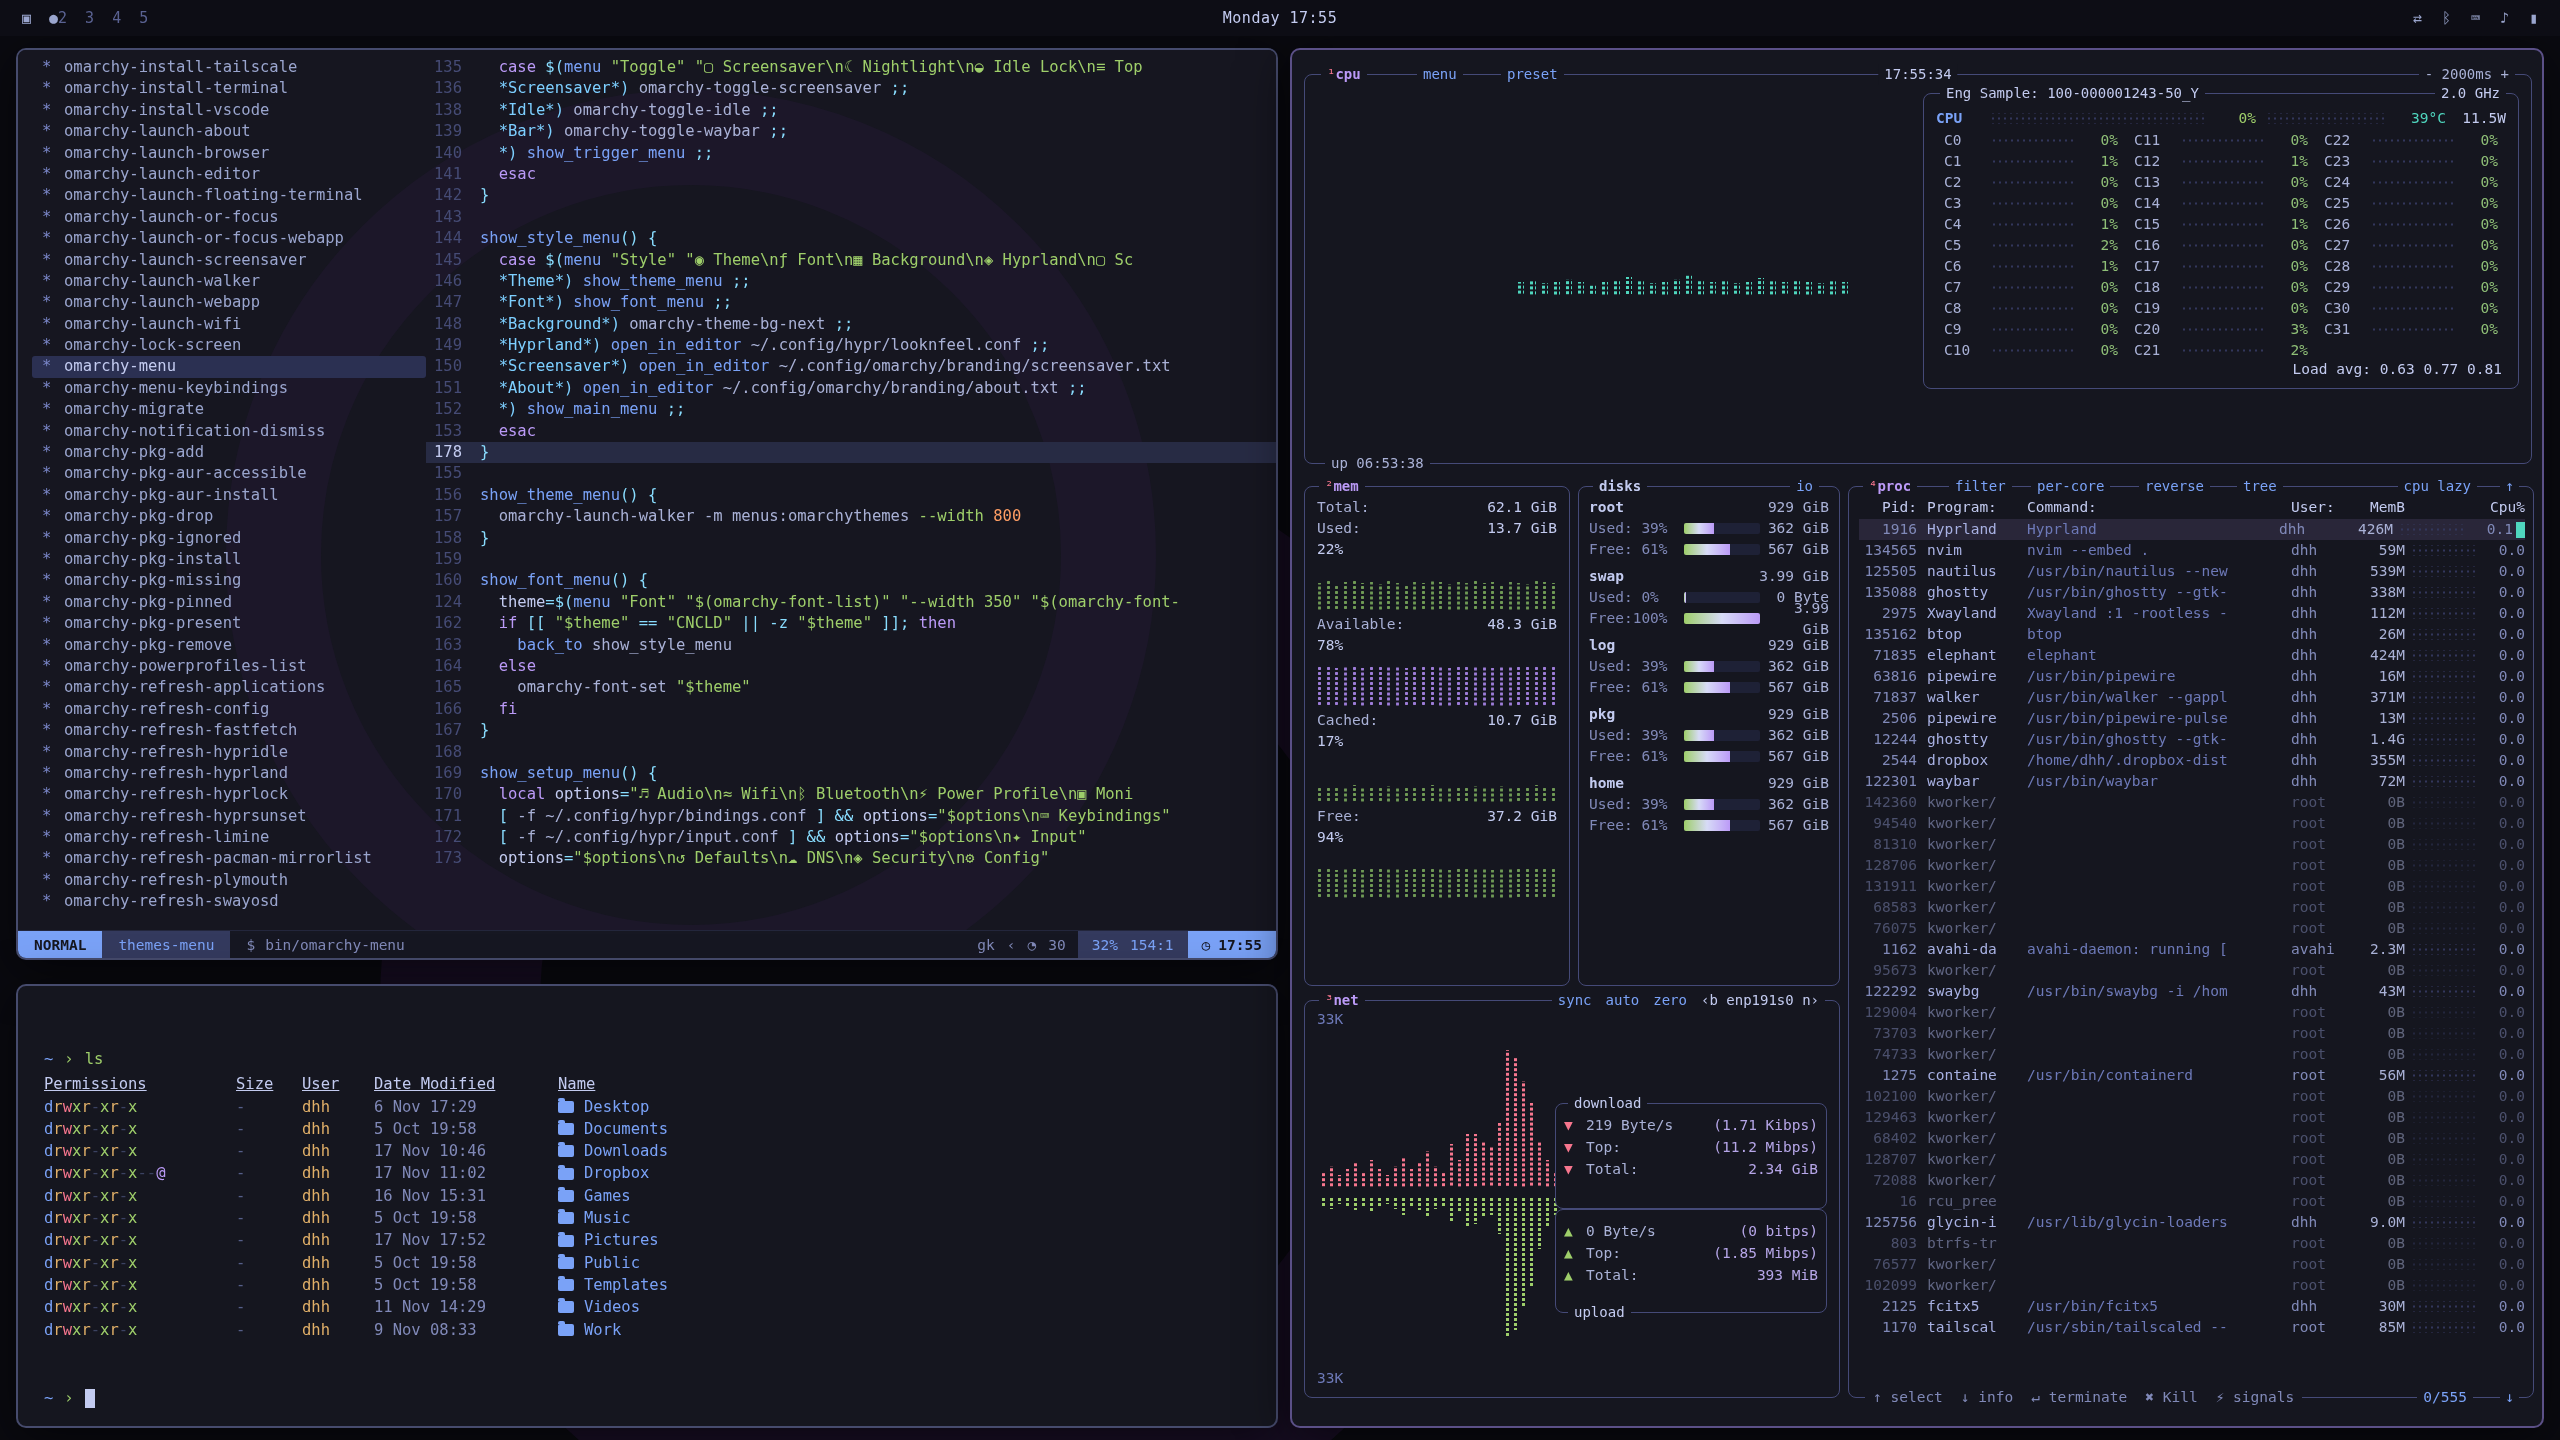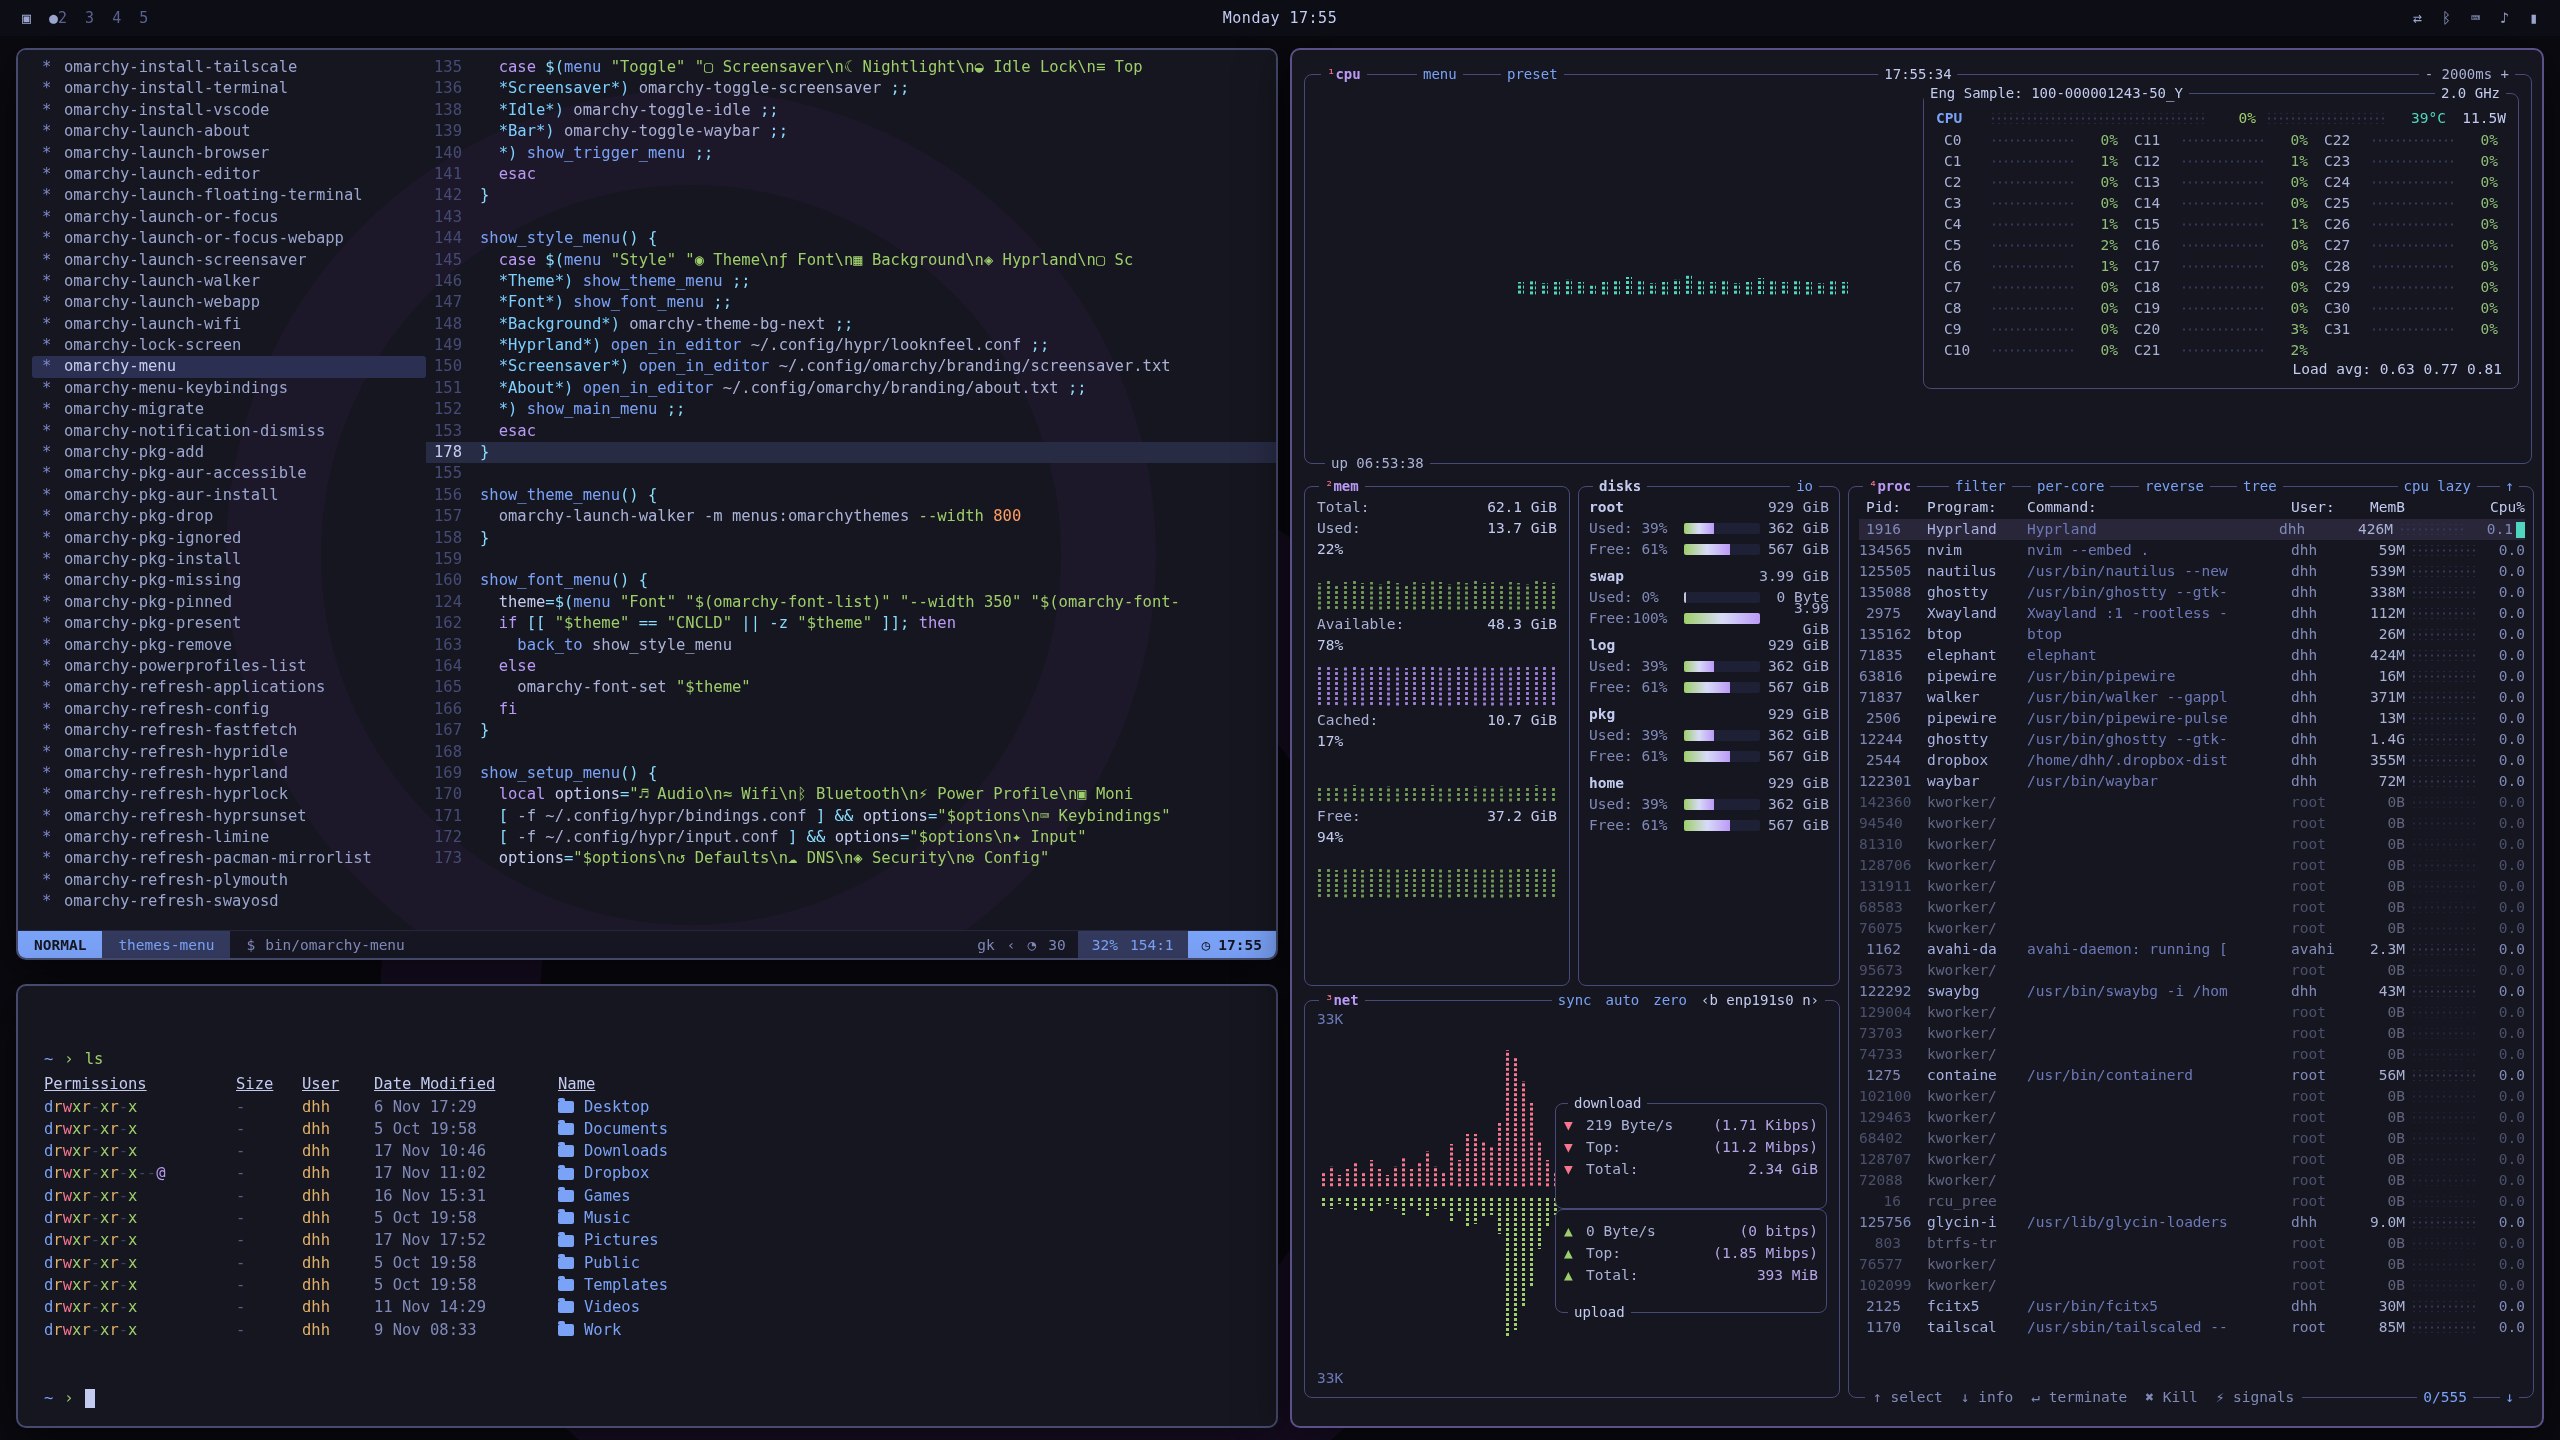--- a/index.html
+++ b/index.html
@@ -155,21 +155,21 @@
   .na{width:22px}
   #bx-dl .na{color:var(--red)}
   #bx-ul .na{color:var(--green)}
   .nb{flex:1;color:var(--fg)}
   .nc{color:#b6a6e8}
 
   
   #bx-proc{left:556px;top:436px;width:686px;height:912px}
   .proc-inner{position:absolute;inset:10px 8px 12px 10px;display:flex;flex-direction:column;overflow:hidden}
   .phead{display:flex;height:22px;color:var(--fg2)}
-  .ppid{width:68px;text-align:right;padding-right:26px;flex-shrink:0}
+  .ppid{width:68px;text-align:right;padding-right:10px;flex-shrink:0}
   .pprog{width:100px;flex-shrink:0;overflow:hidden;white-space:nowrap}
   .pcmd{flex:1;overflow:hidden;white-space:nowrap}
   .puser{width:62px;flex-shrink:0}
   .pmem{width:52px;text-align:right;flex-shrink:0}
   .plead{width:68px;margin:0 6px;flex-shrink:0}
   .pcpu{width:40px;text-align:right;flex-shrink:0}
   .prow{display:flex;align-items:center;height:21px}
   .prow .ppid{color:#8089b8}
   .prow .pprog{color:#a8b1e3}
   .prow .pcmd{color:var(--dim2)}
@@ -795,21 +795,21 @@
           <i style="height: 19%;"></i>
           <i style="height: 16%;"></i>
           <i style="height: 14%;"></i>
           <i style="height: 17%;"></i>
           <i style="height: 15%;"></i>
           <i style="height: 13%;"></i>
           <i style="height: 16%;"></i>
           <i style="height: 14%;"></i>
         </div>
       <div id="bx-eng">
-        <span class="tag tag-plain" style="left:0">Eng Sample: 100-000001243-50_Y</span>
+        <span class="tag tag-plain" style="left:16px">Eng Sample: 100-000001243-50_Y</span>
         <span class="tag tag-plain" style="right:12px">2.0 GHz</span>
         <div class="eng-inner">
           <div class="cpu-row">
             <span class="cname">CPU</span>
             <span class="cm"></span>
             <span class="cpct">0%</span>
             <span class="cm2"></span>
             <span class="ctemp">39°C</span>
             <span class="cpow">11.5W</span>
           </div>

